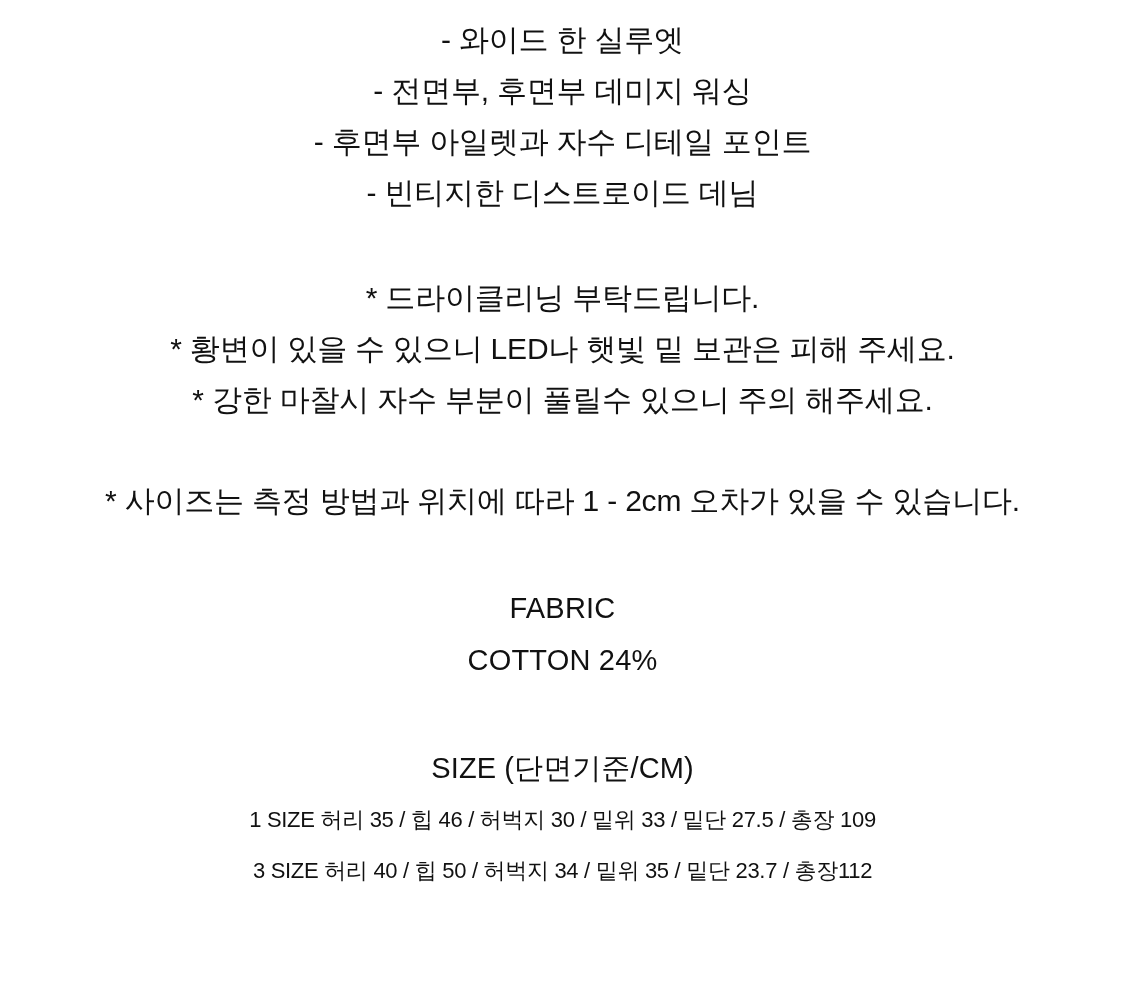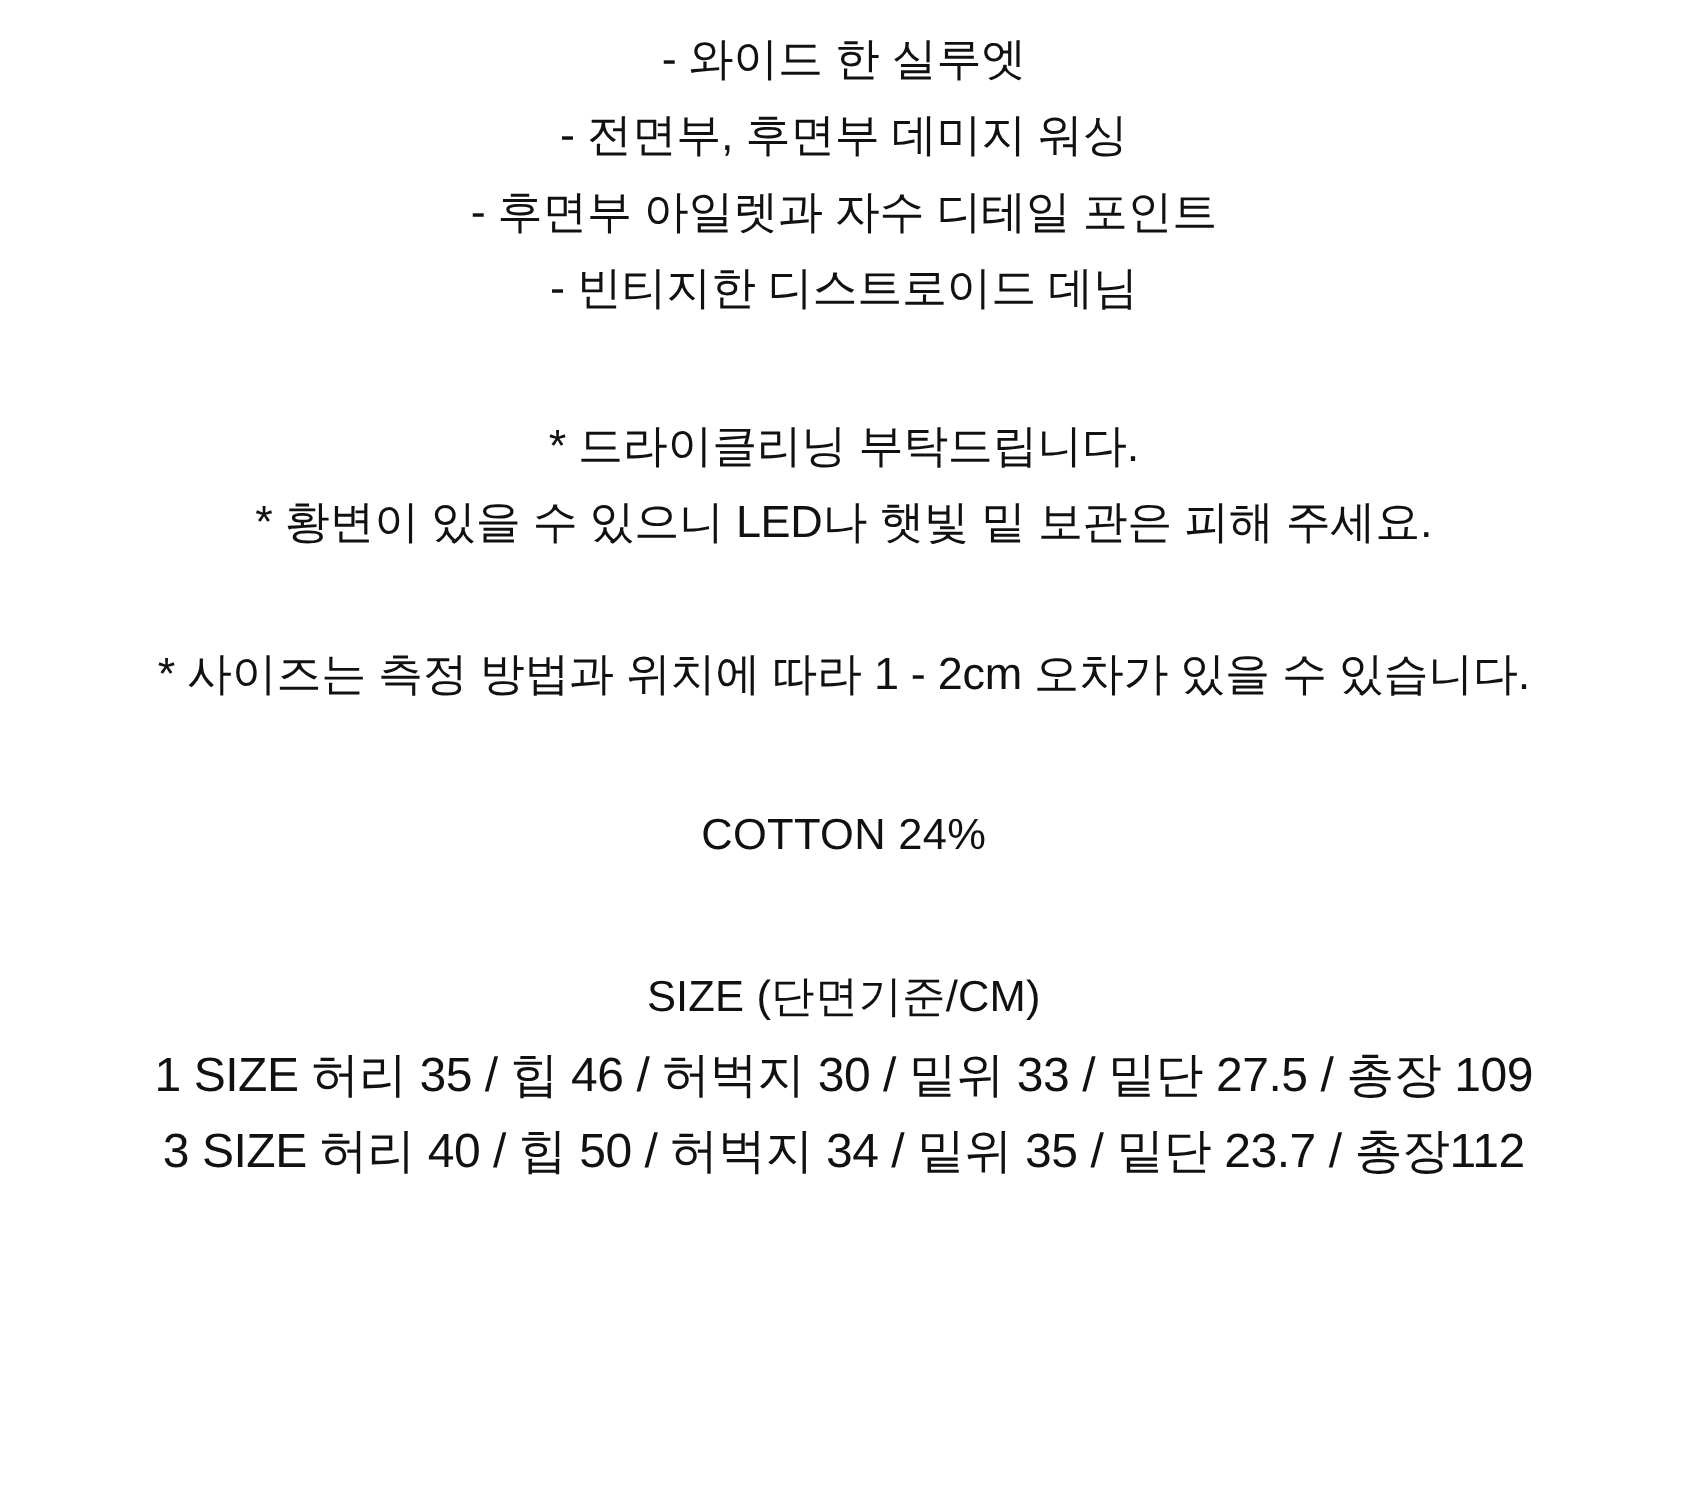--- a/index.html
+++ b/index.html
@@ -46,21 +46,21 @@
     letter-spacing: 0.2px;
   }
   .size-title {
     text-align: center;
     font-size: 29px;
     line-height: 52px;
     letter-spacing: 0.1px;
   }
   .size-line {
     text-align: center;
-    font-size: 32px;
+    font-size: 22px;
     line-height: 51px;
     letter-spacing: -0.3px;
     white-space: pre;
   }
 </style>
 </head>
 <body>
 
 <div class="page">
 
@@ -69,31 +69,33 @@
     <div class="line">- 전면부, 후면부 데미지 워싱</div>
     <div class="line">- 후면부 아일렛과 자수 디테일 포인트</div>
     <div class="line">- 빈티지한 디스트로이드 데님</div>
   </div>
 
   <div class="gap-lg"></div>
 
   <div class="block">
     <div class="line">* 드라이클리닝 부탁드립니다.</div>
     <div class="line">* 황변이 있을 수 있으니 LED나 햇빛 밑 보관은 피해 주세요.</div>
+    <div class="line">* 강한 마찰시 자수 부분이 풀릴수 있으니 주의 해주세요.</div>
   </div>
 
   <div class="gap-md"></div>
 
   <div class="block">
     <div class="line">* 사이즈는 측정 방법과 위치에 따라 1 - 2cm 오차가 있을 수 있습니다.</div>
   </div>
 
   <div class="gap-xl"></div>
 
   <div class="block">
+    <div class="fabric-line">FABRIC</div>
     <div class="fabric-line">COTTON 24%</div>
   </div>
 
   <div class="gap-xl"></div>
 
   <div class="block">
     <div class="size-title">SIZE (단면기준/CM)</div>
     <div class="size-line">1 SIZE 허리 35 / 힙 46 / 허벅지 30 / 밑위 33 / 밑단 27.5 / 총장 109</div>
     <div class="size-line">3 SIZE 허리 40 / 힙 50 / 허벅지 34 / 밑위 35 / 밑단 23.7 / 총장112</div>
   </div>

